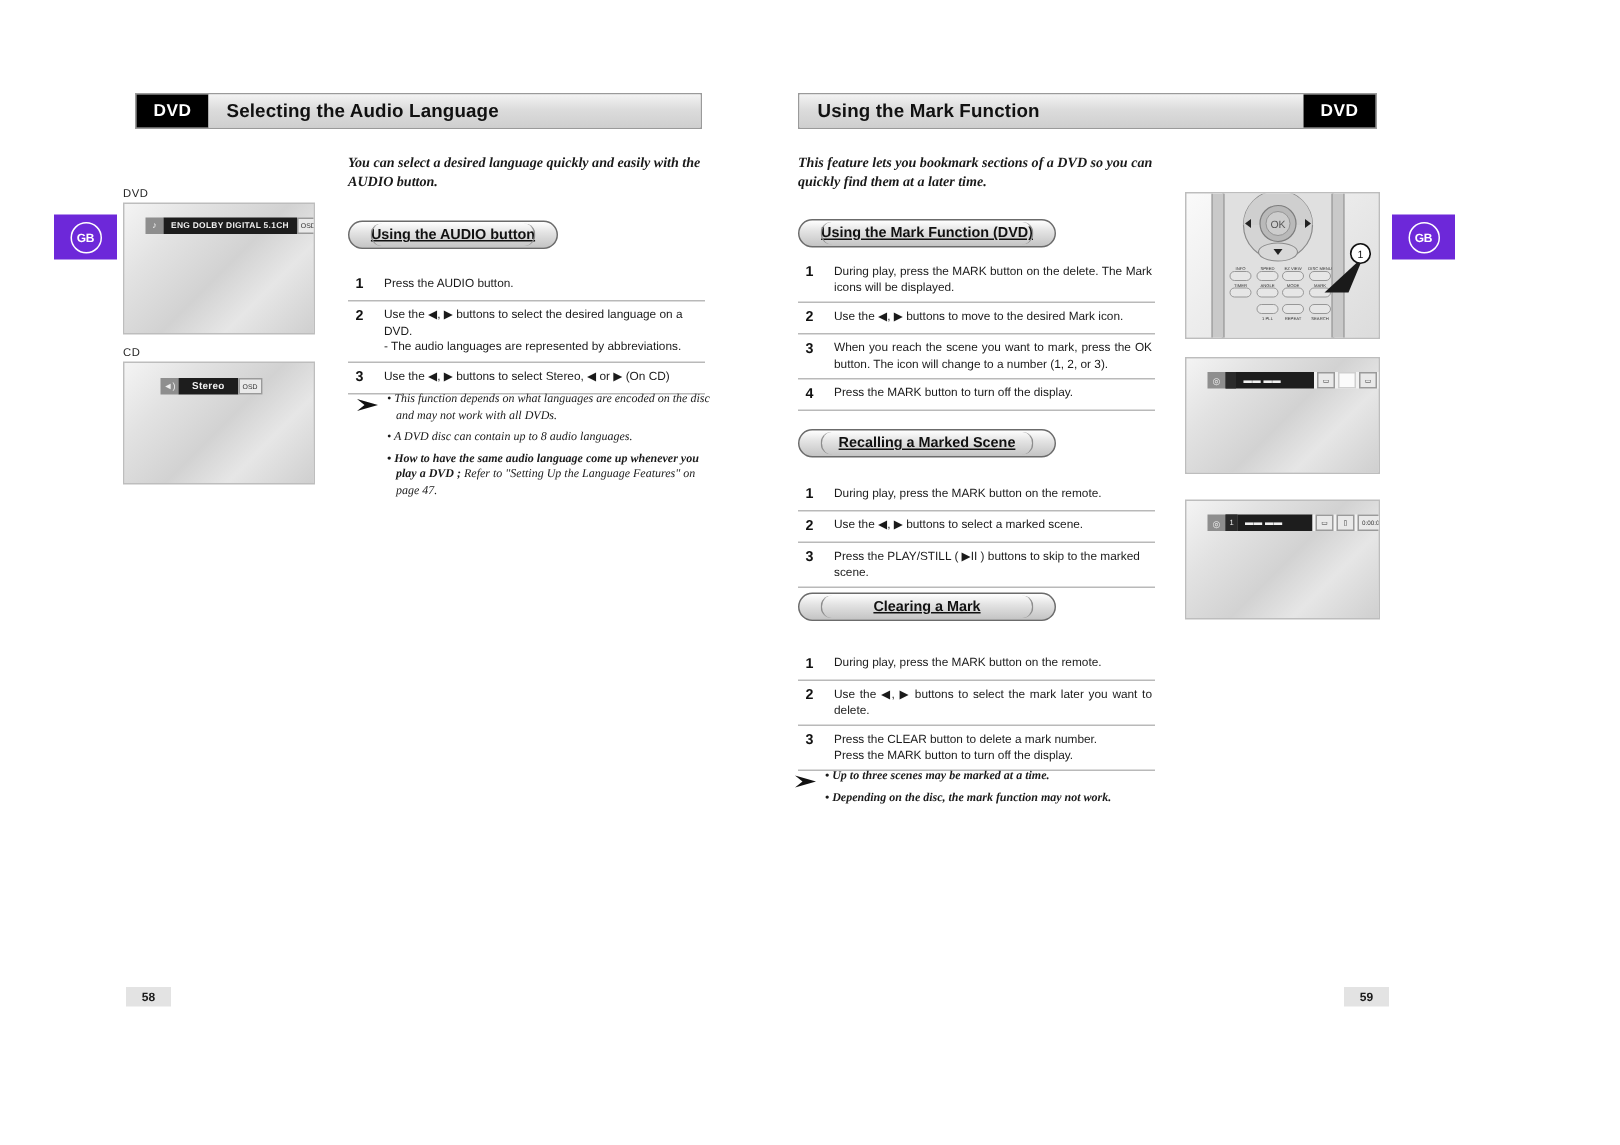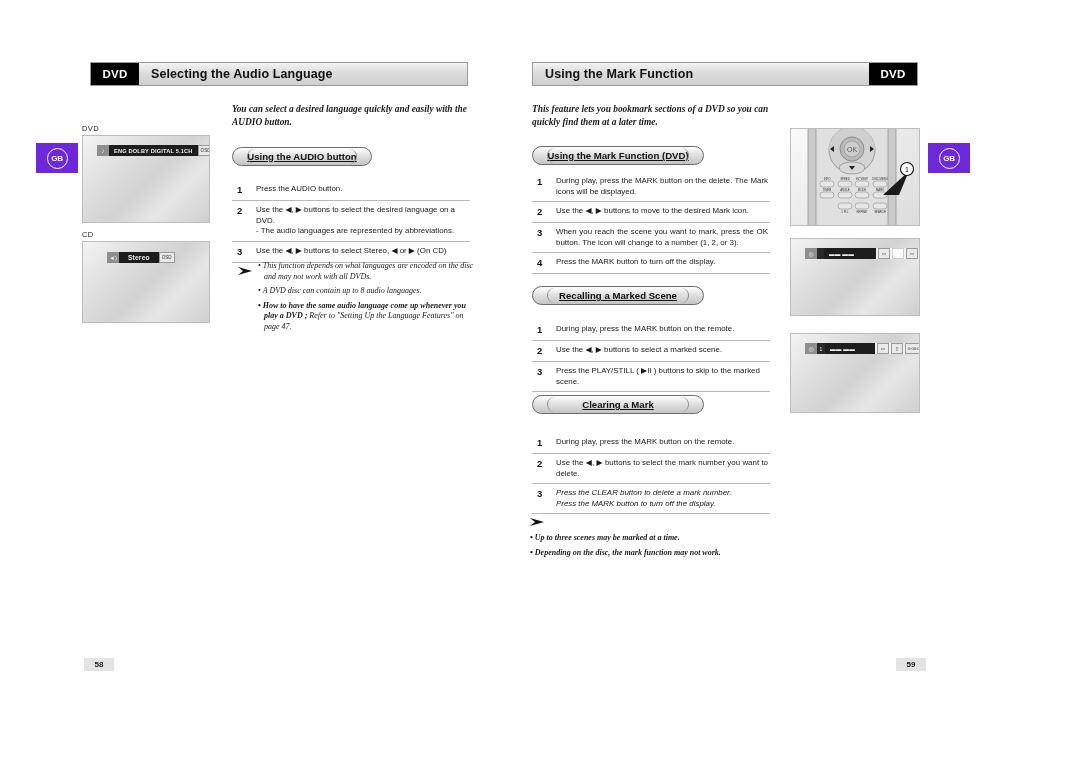--- a/index.html
+++ b/index.html
@@ -464,30 +464,30 @@
     <span>Clearing a Mark</span>
   </div>
 
   <div class="steplist rowtop" style="left:-8px; top:433px; width:238px;">
     <div class="step">
       <div class="num">1</div>
       <div class="txt">During play, press the MARK button on the remote.</div>
     </div>
     <div class="step">
       <div class="num">2</div>
-      <div class="txt justify">Use the ◀, ▶ buttons to select the mark number you want to delete.</div>
+      <div class="txt justify">Use the ◀, ▶ buttons to select the mark later you want to delete.</div>
     </div>
     <div class="step">
       <div class="num">3</div>
-      <div class="txt" style="white-space:pre-line;font-style:italic;">Press the CLEAR button to delete a mark number.
+      <div class="txt" style="white-space:pre-line;">Press the CLEAR button to delete a mark number.
 Press the MARK button to turn off the display.</div>
     </div>
   </div>
 
-  <div class="note" style="left:-10px; top:512px; width:242px;flex-direction:column;">
+  <div class="note" style="left:-10px; top:512px; width:242px;">
     <div class="arrow">
       <svg width="16" height="10" viewBox="0 0 16 10">
           <path d="M0 1 L14 5 L0 9 L5 5 Z" fill="#111"></path>
         </svg>
     </div>
     <div class="bullets">
       <p class="bold">• Up to three scenes may be marked at a time.</p>
       <p class="bold">• Depending on the disc, the mark function may not work.</p>
     </div>
   </div>

